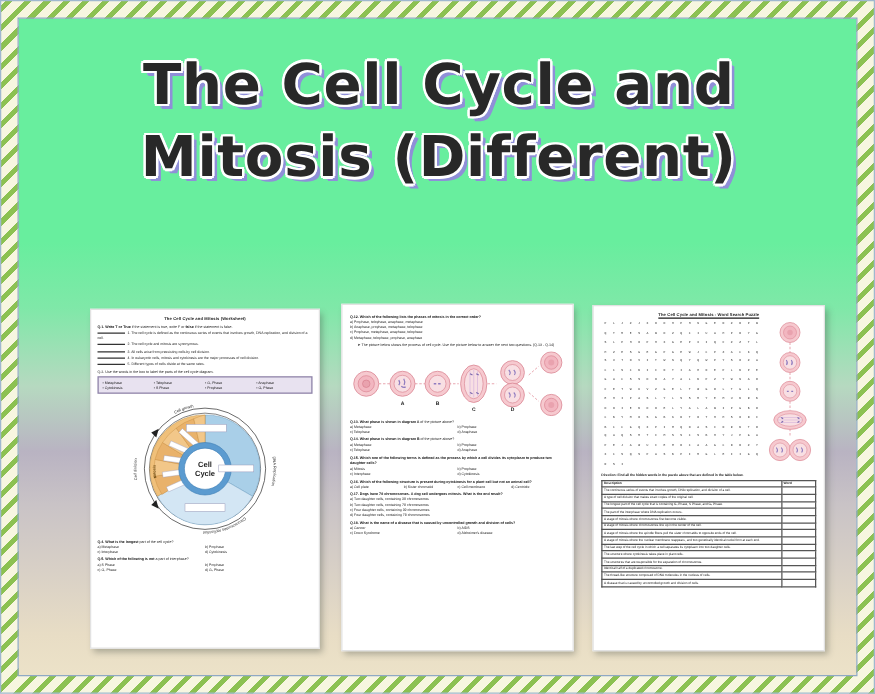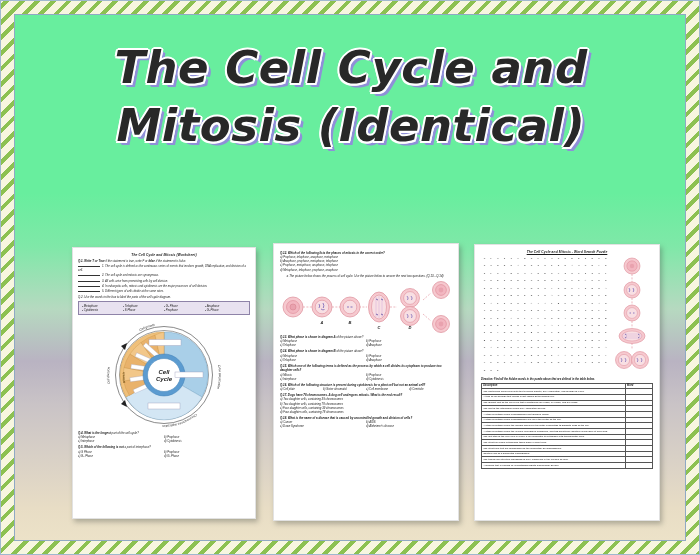--- a/index.html
+++ b/index.html
@@ -8,21 +8,20 @@
     font-family:"Liberation Sans", sans-serif;
     background:#ffffff;
   }
   .frame{
     position:relative;width:700px;height:555px;box-sizing:border-box;
     background:
       repeating-linear-gradient(-45deg,
         #8cc152 0px,#8cc152 4px,
         #f7f6e0 4px,#f7f6e0 11px);
     padding:14px;
-    font-style:italic;
   }
   .frame:before{
     content:"";position:absolute;inset:0;border:1px solid #9fb8cf;pointer-events:none;
   }
   .inner{
     position:relative;width:672px;height:527px;box-sizing:border-box;
     border:1px solid #8fa9c4;
     background:linear-gradient(to bottom,
        #68ee9e 0%, #68ee9e 34%, #7fe8a8 44%,
        #b6d9c0 56%, #b9b3c2 66%, #c9c3c6 74%,
@@ -111,21 +110,21 @@
   table.tbl td.w{width:16%;}
 </style>
 </head>
 <body>
 
 <div class="frame">
   <div class="inner">
 
     <div class="title-wrap">
       <div class="title-line">The Cell Cycle and</div>
-      <div class="title-line">Mitosis (Identical)</div>
+      <div class="title-line">Mitosis (Different)</div>
     </div>
 
     <div class="page" id="page1">
       <div class="ptitle">The Cell Cycle and Mitosis (Worksheet)</div>
 
       <div class="q">
         <b><span>Q.1. Write T or </span></b><b><span>True</span></b><span> if the statement is true, write F or </span><b><span>false</span></b><span> if the statement is false.</span>
       </div>
       <div class="qline"><span class="blank"></span><span>1. The cell cycle is defined as the continuous series of events that involves growth, DNA replication, and division of a cell.</span></div>
       <div class="qline"><span class="blank"></span><span>2. The cell cycle and mitosis are synonymous.</span></div>

